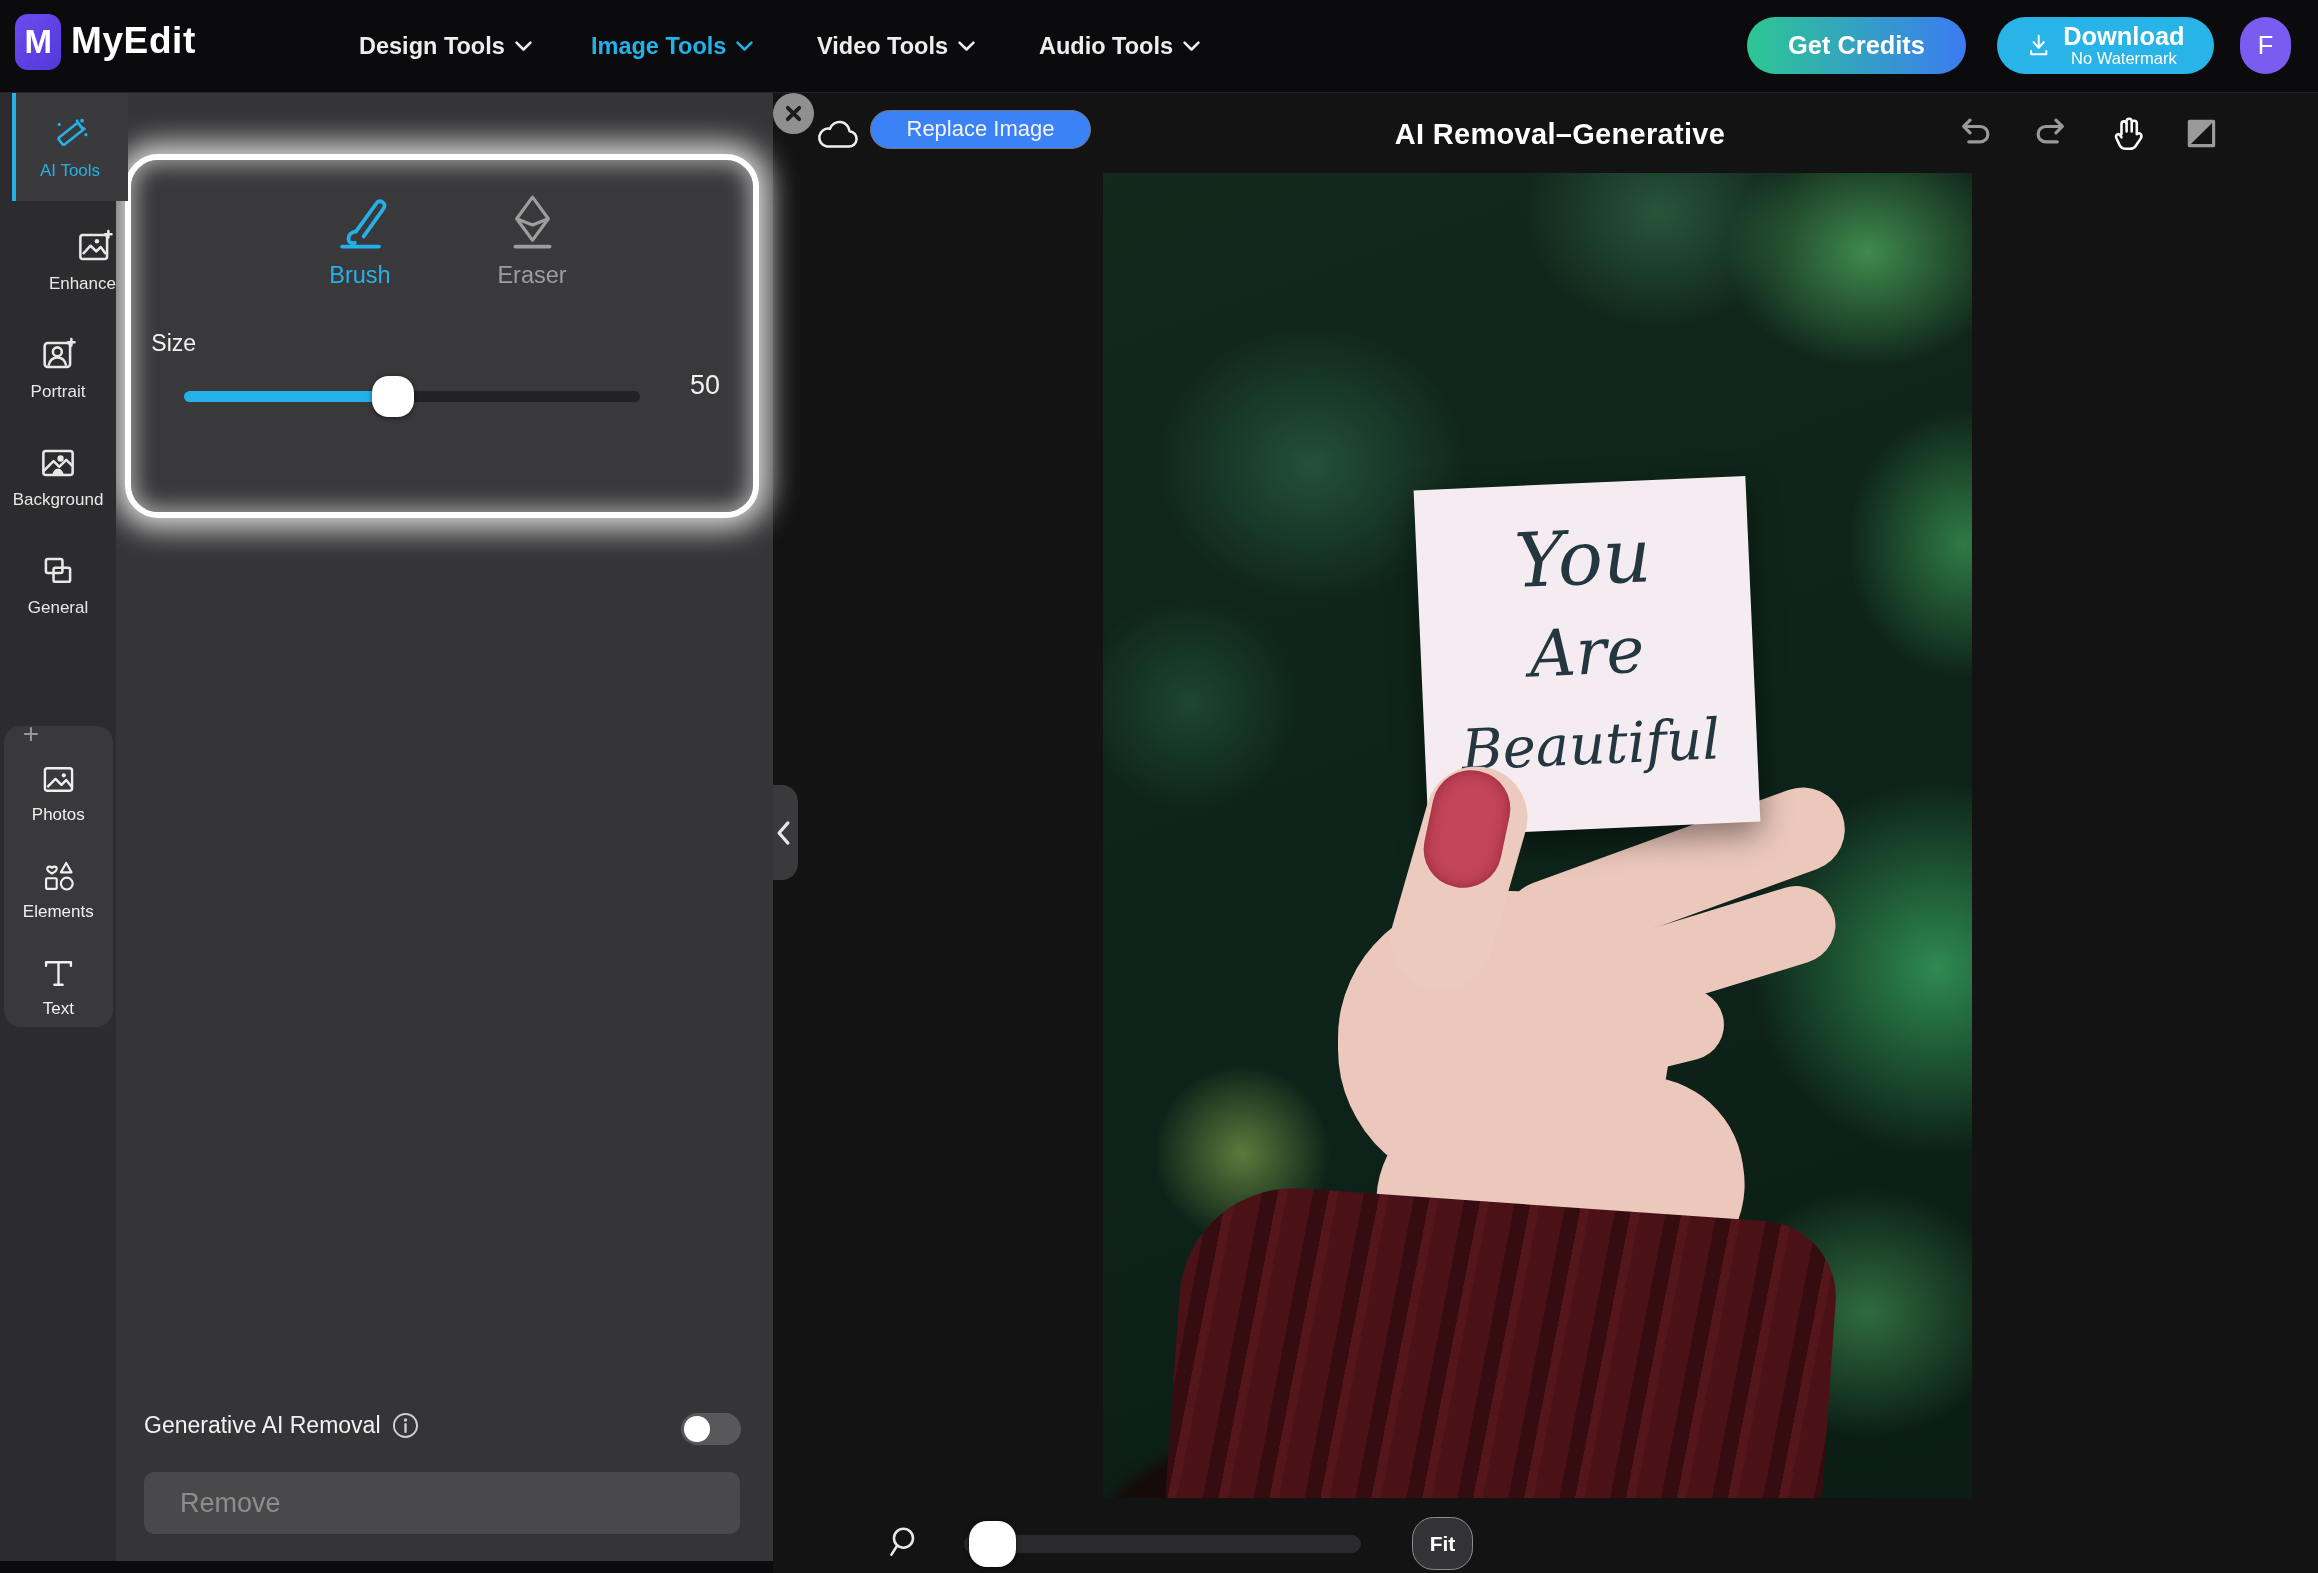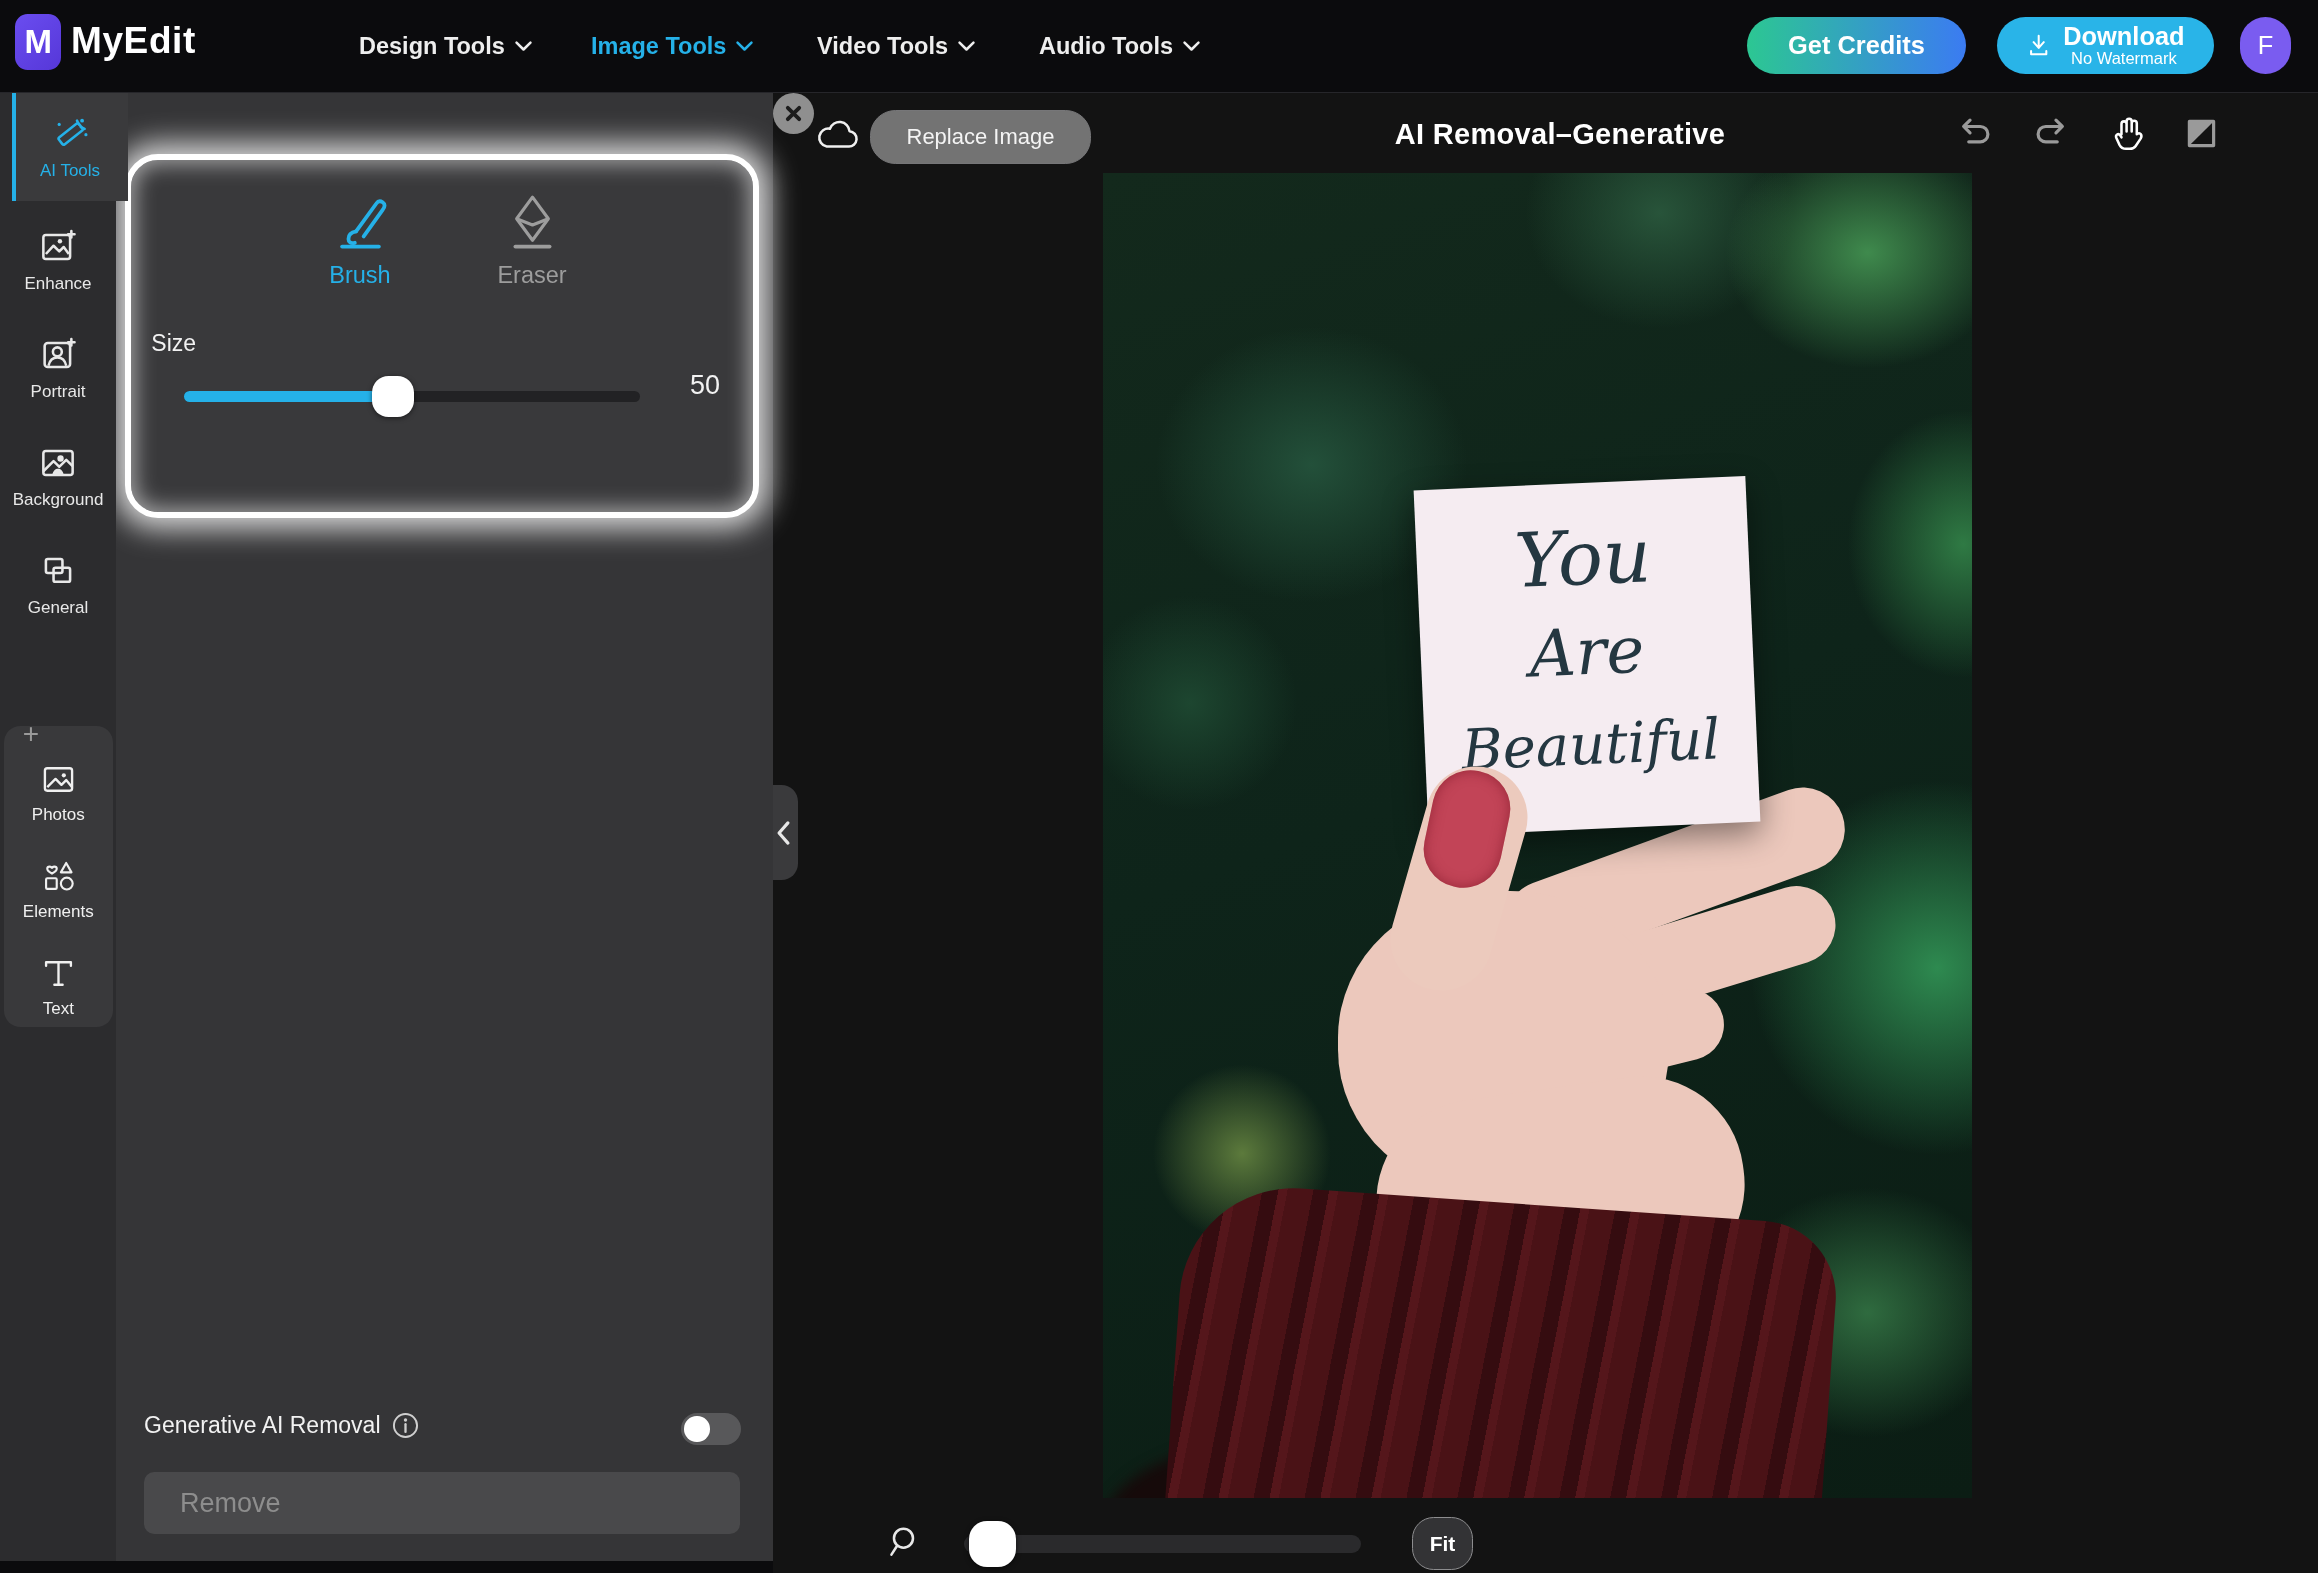--- a/index.html
+++ b/index.html
@@ -82,22 +82,22 @@
   #gen-toggle { position:absolute; right:0; top:1.3px; width:60px; height:32px; border-radius:16px;
                 background:#58585a; cursor:pointer; }
   #gen-knob { position:absolute; left:3.2px; top:3.2px; width:25.4px; height:25.4px; border-radius:50%; background:#fff; }
   #remove-btn { left:144px; top:1472px; width:596px; height:62px; border-radius:10.2px; background:#49494b;
                 color:#8d8d8d; font-size:27px; display:flex; align-items:center; padding-left:36px; z-index:13; }
   #panel-bottom-strip { left:0; top:1561px; width:773px; height:12px; background:#0b0b0d; z-index:14; }
 
   
   #canvas { left:773px; top:93px; width:1546px; height:1480px; background:#131313; }
   #cloud-icon { position:absolute; left:41px; top:23px; width:47px; height:36px; color:#f0f0f0; }
-  #replace-btn { position:absolute; left:97px; top:16.5px; width:221px; height:54px; border-radius:25.4px;
-                 background:#737373; border:1.3px solid #767678; color:#f4f4f4; font-size:22px;
+  #replace-btn { position:absolute; left:97px; top:16.5px; width:221px; height:39px; border-radius:25.4px;
+                 background:#3b82f6; border:1.3px solid #767678; color:#f4f4f4; font-size:22px;
                  display:flex; align-items:center; justify-content:center; cursor:pointer; }
   #canvas-title { position:absolute; left:0; top:25.4px; width:1546px; text-align:center;
                   color:#fff; font-size:29px; font-weight:bold; letter-spacing:0.3px;padding-left:28px; }
   .hdr-icon { position:absolute; top:21.6px; width:37px; height:37px; color:#9a9a9a; cursor:pointer; }
   .hdr-icon svg { width:37px; height:37px; }
   #undo-icon { left:1183px; } #redo-icon { left:1260px; }
   #hand-icon { left:1337px; color:#ffffff; } #compare-icon { left:1410px; }
   #close-btn { left:1477px; top:19px; width:41px; height:41px; border-radius:50%; background:#8f8f8f;
                display:flex; align-items:center; justify-content:center; cursor:pointer; }
   #close-btn svg { width:19px; height:19px; color:#1c1c1c; }
@@ -203,21 +203,21 @@
       <svg viewBox="0 0 66 66" fill="none">
         <rect x="14" y="26" width="40" height="14" rx="3" transform="rotate(-38 34 33)" stroke-width="4"></rect>
         <path d="M44 12 l3 6 M50 22 l6 3" stroke-width="4" stroke-linecap="round"></path>
         <circle cx="52" cy="12" r="3" fill="currentColor" stroke="none"></circle>
         <circle cx="58" cy="34" r="2.5" fill="currentColor" stroke="none"></circle>
         <circle cx="16" cy="18" r="2.5" fill="currentColor" stroke="none"></circle>
       </svg>
       <span class="lbl">AI Tools</span>
     </div>
 
-    <div class="side-item" style="top:113px;">
+    <div class="side-item" style="top:113px;align-items:flex-end;">
       <svg viewBox="0 0 66 66" fill="none">
         <rect x="10" y="14" width="42" height="38" rx="4" stroke-width="4"></rect>
         <path d="M14 44 l12-13 9 9 7-7 8 11" stroke-width="4" stroke-linejoin="round"></path>
         <circle cx="36" cy="24" r="3.5" fill="currentColor" stroke="none"></circle>
         <path d="M54 8 v10 M49 13 h10" stroke-width="4" stroke-linecap="round"></path>
       </svg>
       <span class="lbl">Enhance</span>
     </div>
 
     <div class="side-item" style="top:221px;">

